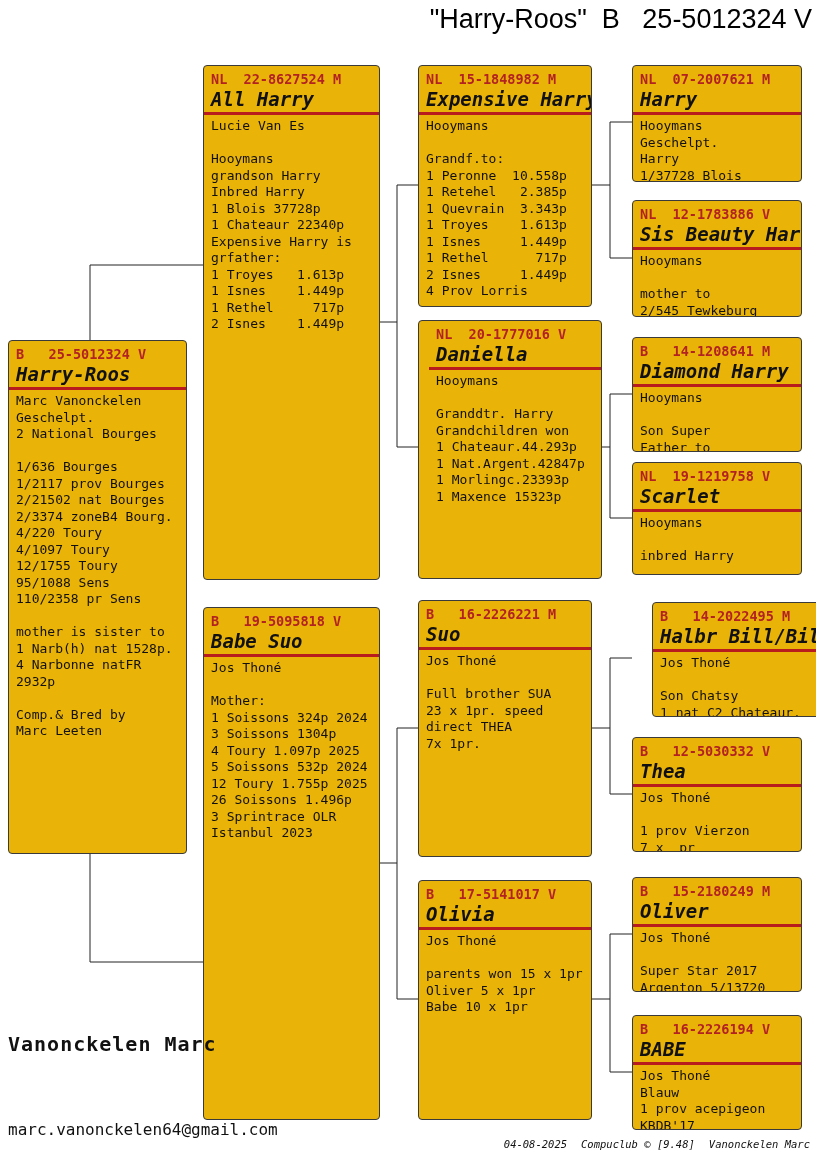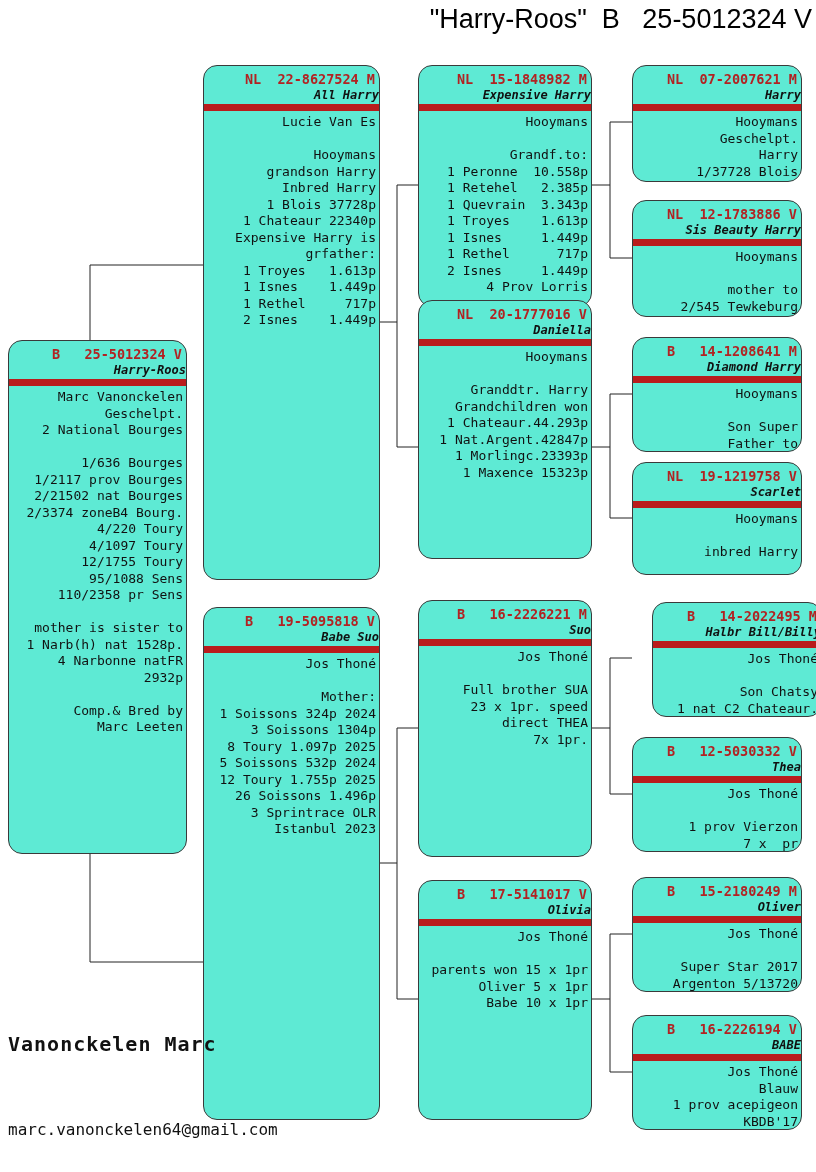--- a/index.html
+++ b/index.html
@@ -1,24 +1,24 @@
 <!DOCTYPE html>
 <html><head>
 <meta charset="utf-8">
 <style>
   html,body{margin:0;padding:0;background:#fff;}
   #page{position:relative;width:816px;height:1172px;background:#ffffff;overflow:hidden;
         font-family:"DejaVu Sans Mono","Liberation Mono",monospace;color:#111;}
   #title{position:absolute;top:4px;right:4px;font-family:"Liberation Sans","DejaVu Sans",sans-serif;
          font-size:27px;color:#000;white-space:pre;}
   svg.connectors{position:absolute;left:0;top:0;}
-  .node{position:absolute;border:1px solid #3a3a3a;border-radius:14px;background:#5eead4;overflow:hidden;text-align:right;}
+  .node{position:absolute;border:1px solid #3a3a3a;border-radius:4px;background:#eab308;overflow:hidden;}
   .ring{color:#b22222;font-weight:bold;font-size:13.5px;padding:5px 4px 0 7px;white-space:pre;}
-  .name{font-style:italic;font-weight:bold;font-size:12px;padding:1px 0 2px 7px;
-        border-bottom:7px solid #b91c1c;white-space:pre;}
+  .name{font-style:italic;font-weight:bold;font-size:19px;padding:1px 0 2px 7px;
+        border-bottom:3px solid #b91c1c;white-space:pre;}
   .body{padding:3px 3px 0 7px;font-size:13px;line-height:16.5px;}
   .bline{white-space:pre;}
   #owner{position:absolute;left:8px;top:1032px;}
   #owner .owner-name{font-weight:bold;font-size:20px;letter-spacing:1px;margin-bottom:6px;}
   #owner .body{padding:0;font-size:13.5px;line-height:17px;}
   #email{position:absolute;left:8px;top:1120px;font-size:16px;}
   #footer{position:absolute;right:6px;top:1138px;font-size:10.5px;font-style:italic;white-space:pre;}
   #footer span{margin-left:14px;}
 </style>
 </head>
@@ -89,21 +89,21 @@
 
   <div class="node" style="left:203px;top:607px;width:175px;height:511px;">
     <div class="ring">B   19-5095818 V</div>
     <div class="name">Babe Suo</div>
     <div class="body">
         <div class="bline">Jos Thoné</div>
         <div class="bline">&nbsp;</div>
         <div class="bline">Mother:</div>
         <div class="bline">1 Soissons 324p 2024</div>
         <div class="bline">3 Soissons 1304p</div>
-        <div class="bline">8 Toury 1.097p 2025</div>
+        <div class="bline">4 Toury 1.097p 2025</div>
         <div class="bline">5 Soissons 532p 2024</div>
         <div class="bline">12 Toury 1.755p 2025</div>
         <div class="bline">26 Soissons 1.496p</div>
         <div class="bline">3 Sprintrace OLR</div>
         <div class="bline">Istanbul 2023</div>
       </div>
   </div>
 
   <div class="node" style="left:418px;top:65px;width:172px;height:240px;">
     <div class="ring">NL  15-1848982 M</div>
@@ -116,21 +116,21 @@
         <div class="bline">1 Retehel   2.385p</div>
         <div class="bline">1 Quevrain  3.343p</div>
         <div class="bline">1 Troyes    1.613p</div>
         <div class="bline">1 Isnes     1.449p</div>
         <div class="bline">1 Rethel      717p</div>
         <div class="bline">2 Isnes     1.449p</div>
         <div class="bline">4 Prov Lorris</div>
       </div>
   </div>
 
-  <div class="node" style="left:418px;top:300px;width:172px;height:257px;">
+  <div class="node" style="left:418px;top:320px;width:172px;height:257px;padding-left:10px;">
     <div class="ring">NL  20-1777016 V</div>
     <div class="name">Daniella</div>
     <div class="body">
         <div class="bline">Hooymans</div>
         <div class="bline">&nbsp;</div>
         <div class="bline">Granddtr. Harry</div>
         <div class="bline">Grandchildren won</div>
         <div class="bline">1 Chateaur.44.293p</div>
         <div class="bline">1 Nat.Argent.42847p</div>
         <div class="bline">1 Morlingc.23393p</div>
@@ -248,14 +248,15 @@
         <div class="bline">1 prov acepigeon</div>
         <div class="bline">KBDB'17</div>
       </div>
   </div>
 
   <div id="owner">
     <div class="owner-name">Vanonckelen Marc</div>
   </div>
   <div id="email">marc.vanonckelen64@gmail.com</div>
 
+  <div id="footer"><span>04-08-2025</span><span>Compuclub © [9.48]</span><span>Vanonckelen Marc</span></div>
 
 </div>
 
 </body></html>

